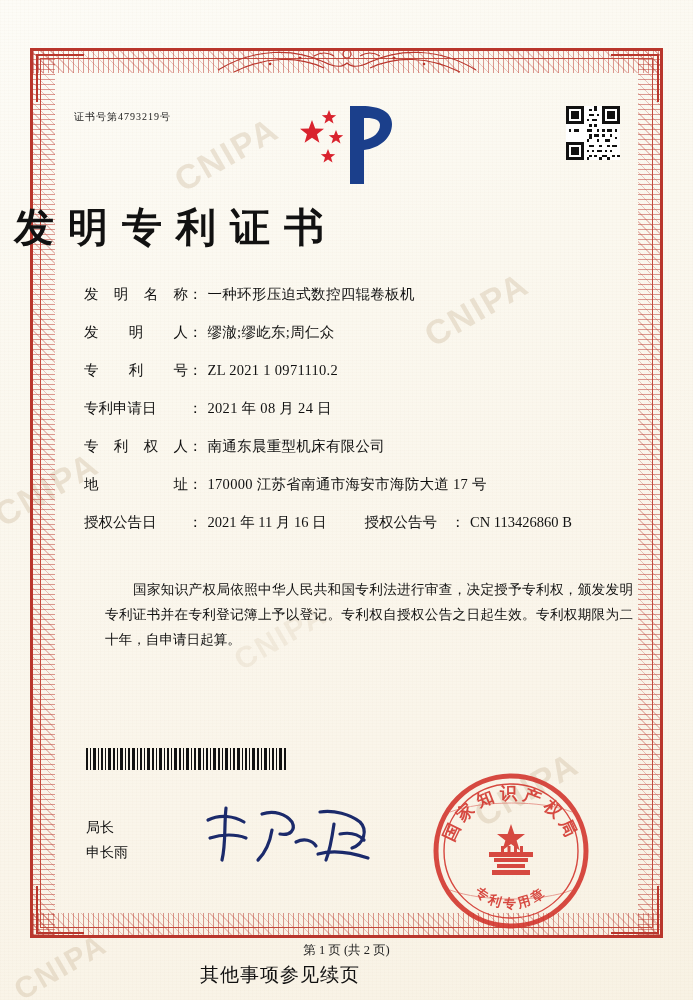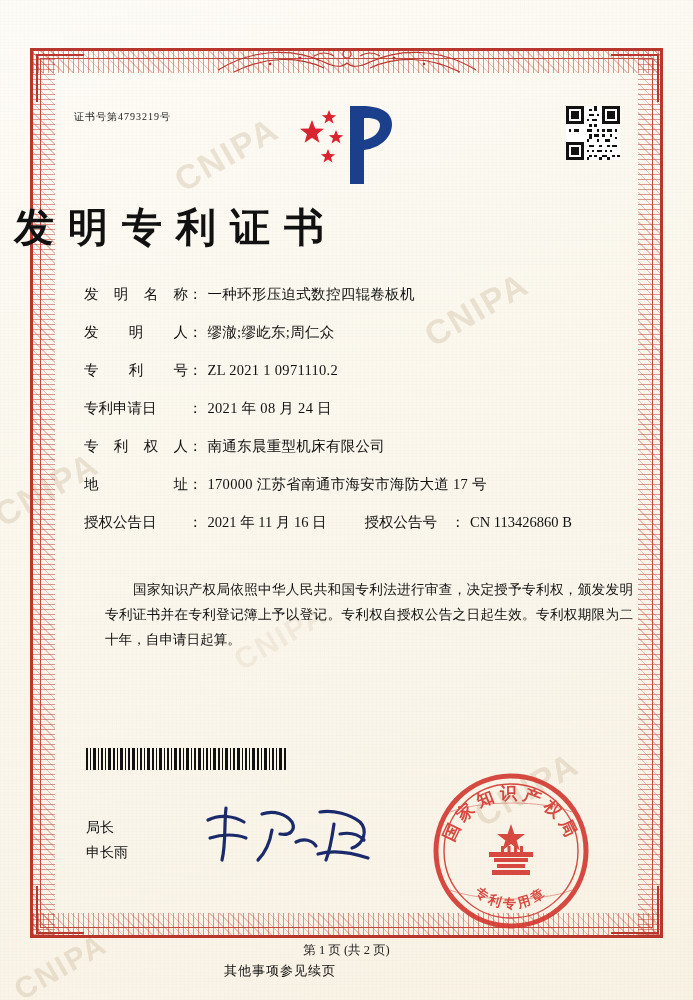--- a/index.html
+++ b/index.html
@@ -231,21 +231,21 @@
     font-size: 12.5px;
     color: #222;
     margin-top: 24px;
   }
 
   .footer-note {
     position: absolute;
     left: 0; top: 962px;
     width: 560px;
     text-align: center;
-    font-size: 13px;
+    font-size: 19px;
     color: #111;
     letter-spacing: 1px;
   }
 </style>
 </head>
 <body>
 
 <div class="page">
   <div class="paper-texture"></div>
 

